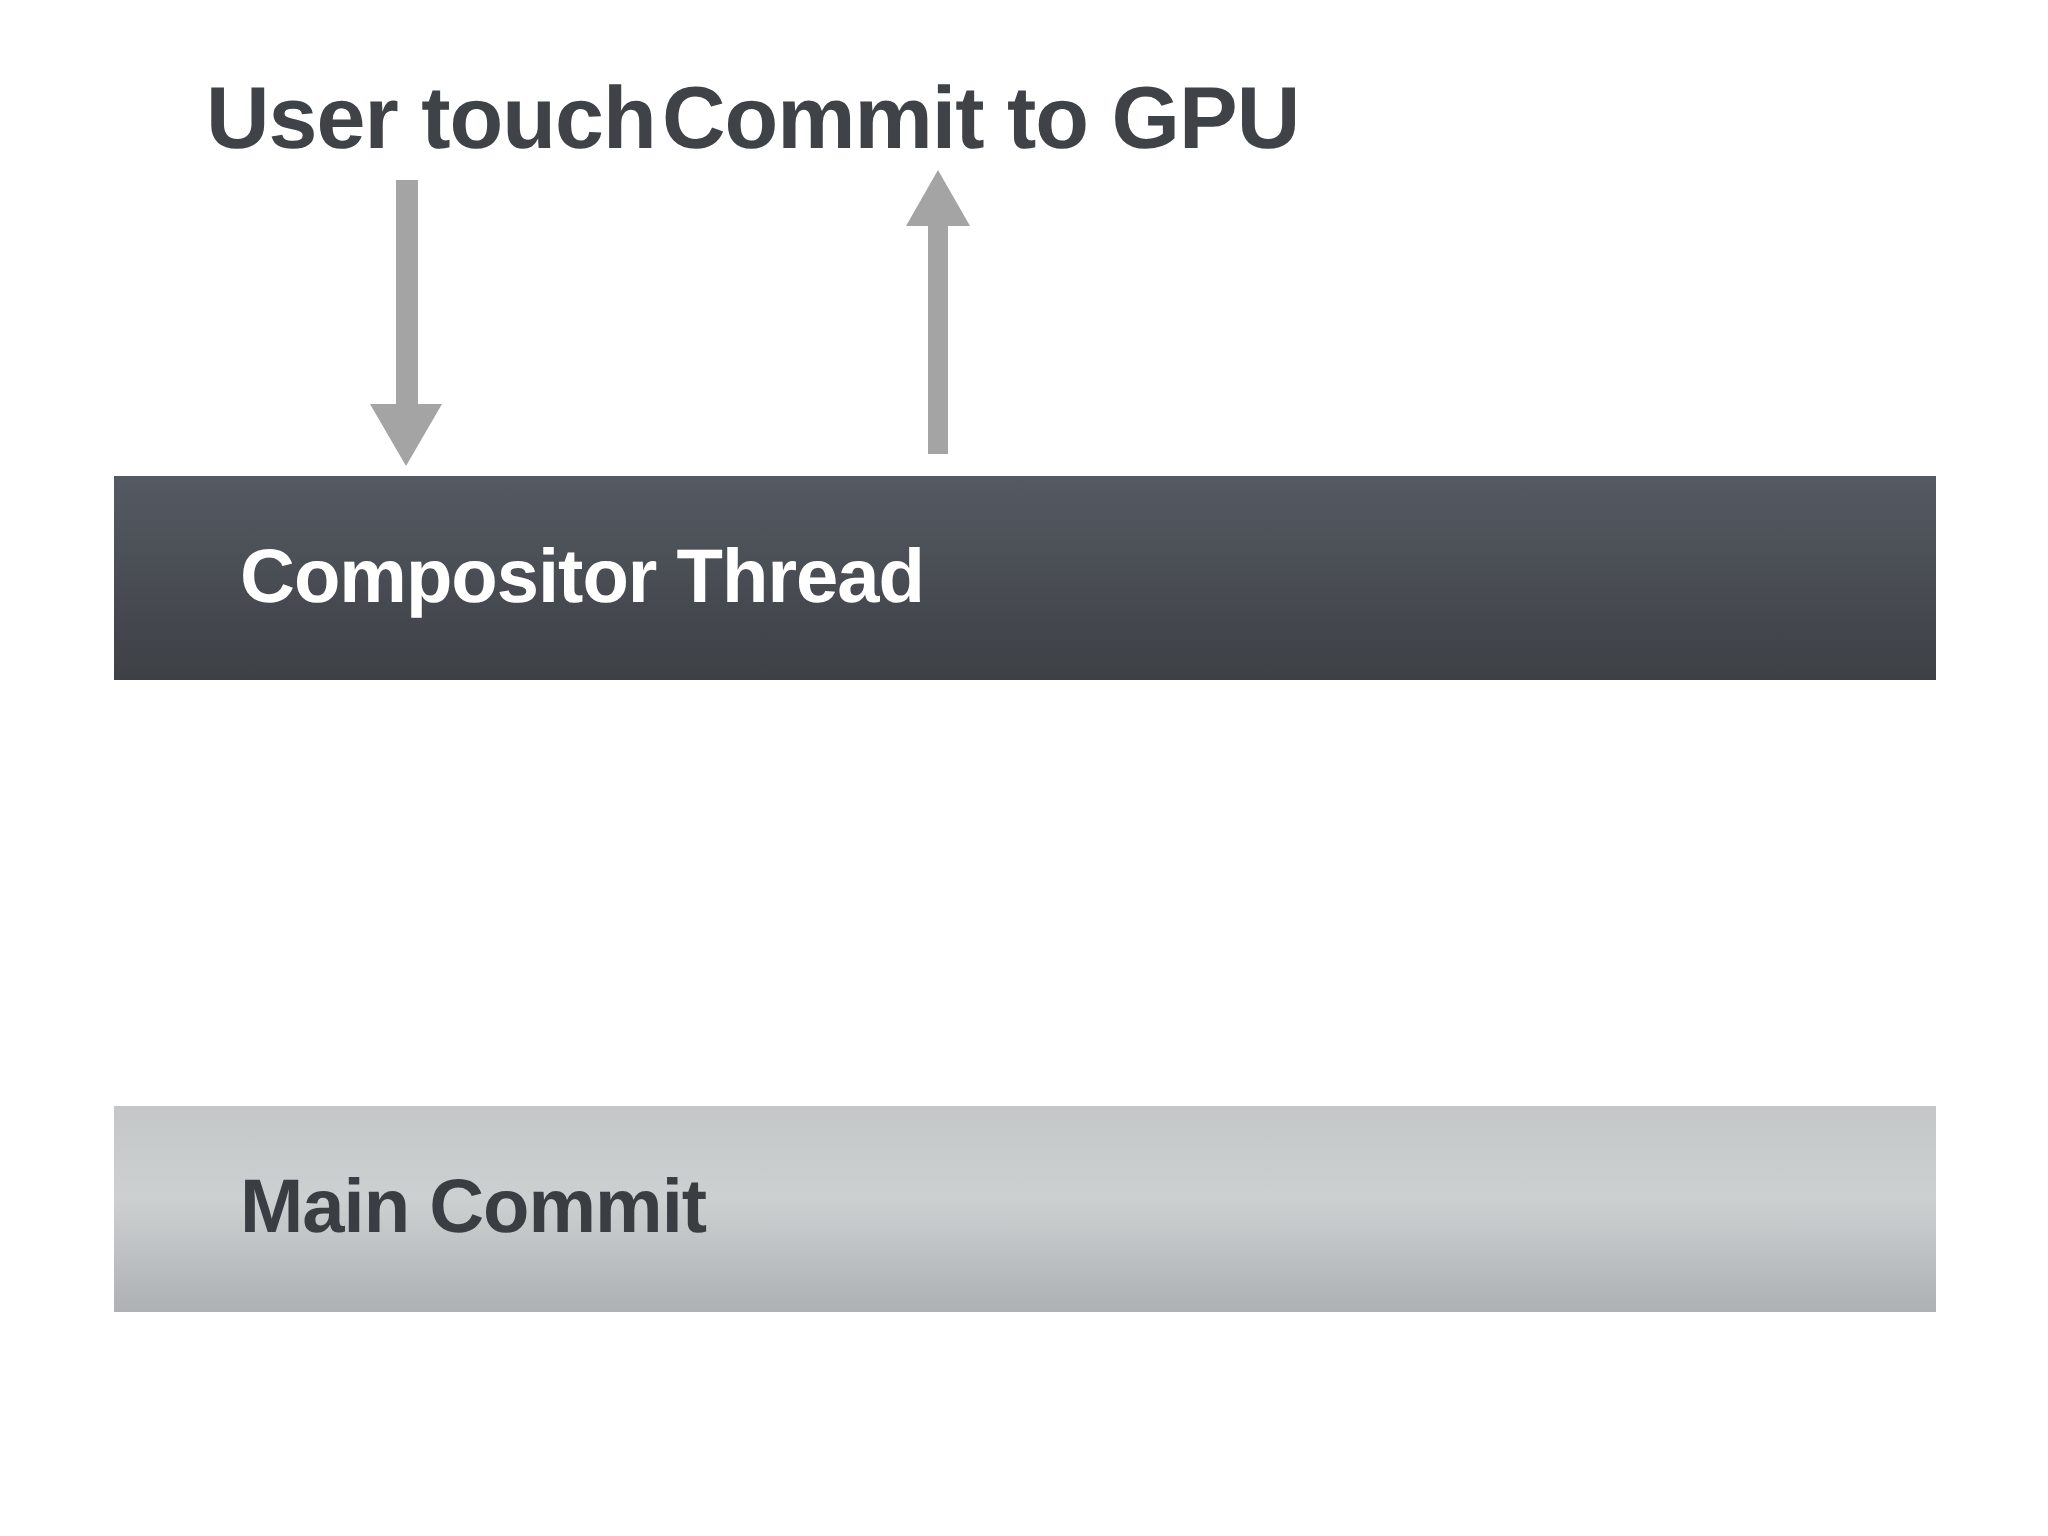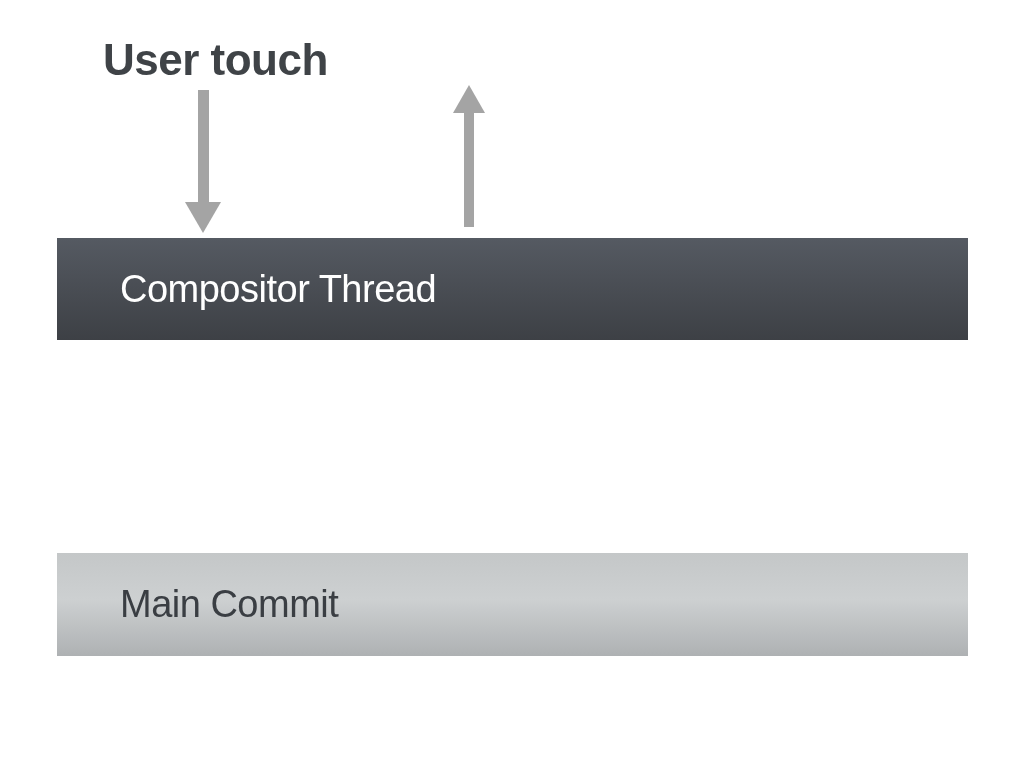--- a/index.html
+++ b/index.html
@@ -57,21 +57,21 @@
     position: absolute;
     left: 57px;
     width: 911px;
     height: 102px;
     display: flex;
     align-items: center;
     box-sizing: border-box;
     padding-left: 63px;
   }
   .bar-label {
-    font-weight: 400;
+    font-weight: 700;
     font-size: 38px;
     letter-spacing: -0.5px;
     white-space: nowrap;
   }
   .bar.compositor {
     top: 238px;
     background: linear-gradient(to bottom, #555a62 0%, #3d4045 100%);
   }
   .bar.compositor .bar-label { color: #ffffff; }
   .bar.main {
@@ -81,20 +81,21 @@
   }
   .bar.main .bar-label { color: #3a3e43; }
 </style>
 </head>
 <body>
 
 <div class="canvas">
 
   <div class="top-label user-touch">User touch</div>
 
+  <div class="top-label commit-gpu">Commit to GPU</div>
 
   <div class="arrow arrow-down">
     <div class="shaft"></div>
     <div class="head-down"></div>
   </div>
 
   <div class="arrow arrow-up">
     <div class="head-up"></div>
     <div class="shaft"></div>
   </div>

